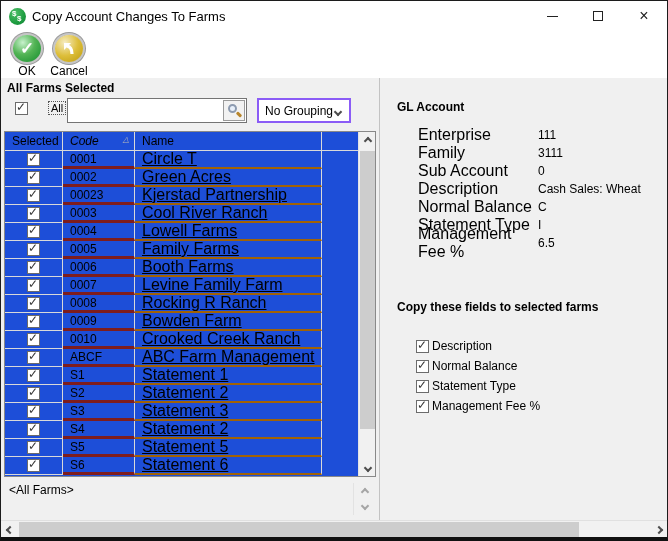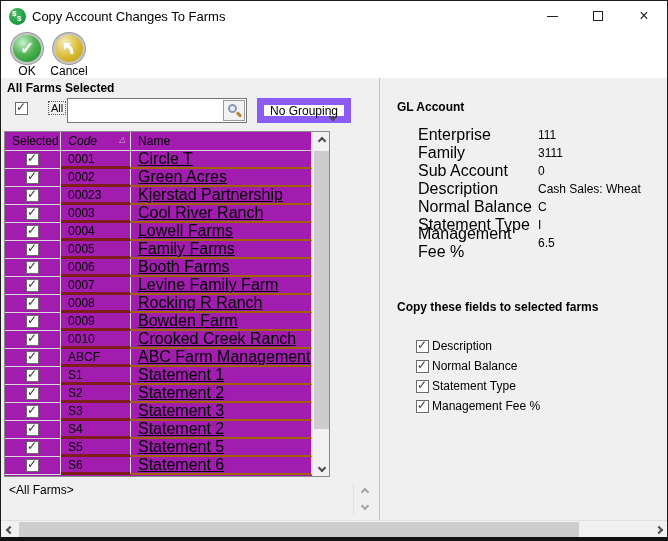--- a/index.html
+++ b/index.html
@@ -45,38 +45,38 @@
   
   .all-wrap { position:absolute; left:14px; top:23px; display:flex; align-items:center; }
   .focus-dotted { border:1px dotted #555; padding:0 2px; margin-left:20px; font-size:11px; }
   .search-box { position:absolute; left:66px; top:20px; width:180px; height:25px; background:#fff;
                 border:1px solid #747474; }
   .search-input { position:absolute; left:1px; top:1px; width:154px; height:21px; border:none; outline:none;
                   font-family:"Liberation Sans",sans-serif; font-size:12px; padding:0 4px; }
   .search-btn { position:absolute; right:1px; top:1px; width:22px; height:21px; background:#f2f2f2;
                 border:1px solid #9a9a9a; display:flex; align-items:center; justify-content:center; }
   .dropdown { position:absolute; left:256px; top:20px; width:94px; height:25px; background:#fff;
-              border:7px solid #8b5cf6; display:flex; align-items:center; padding-left:6px; }
+              border:2px solid #8b5cf6; display:flex; align-items:center; padding-left:6px; }
   .dropdown .chev-down { position:absolute; right:8px; top:9px; }
 
   
   .chev { display:inline-block; width:6px; height:6px; border-left:2px solid #4d4d4d; border-top:2px solid #4d4d4d; }
   .chev-down  { transform:rotate(225deg); }
   .chev-up    { transform:rotate(45deg); }
   .chev-left  { transform:rotate(-45deg); }
   .chev-right { transform:rotate(135deg); }
   .chev.gray { border-color:#a5a5a5; }
 
   
   .cb { display:inline-block; width:13px; height:13px; background:#fff; border:1px solid #6b6b6b; position:relative; flex:0 0 auto; }
   .cb .mark { position:absolute; left:0px; top:-3px; font-size:12px; color:#3a3a3a; display:none; }
   .cb.checked .mark { display:block; }
 
   
-  .grid { position:absolute; left:3px; top:53px; width:326px; height:346px; background:#a21caf; border:1px solid #898989; }
+  .grid { position:absolute; left:3px; top:53px; width:372px; height:346px; background:#1d4ed8; border:1px solid #898989; }
   .grid-inner { position:absolute; left:0; top:0; right:17px; bottom:0; overflow:hidden; }
   .grid-head { display:flex; height:19px; border-bottom:1px solid #d9d9d9; align-items:center; position:relative; }
   .gh-cell { font-size:12px; padding-left:7px; height:100%; display:flex; align-items:center; }
   .gh-sel  { width:58px; border-right:1px solid #d9d9d9; }
   .gh-code { width:72px; border-right:1px solid #d9d9d9; position:relative;font-style:italic; }
   .gh-name { width:187px; border-right:1px solid #d9d9d9; }
   .sort-glyph { position:absolute; right:5px; top:3px; font-size:8px; color:#b9b9b9; }
   .grid-row { display:flex; height:18px; align-items:stretch; }
   .gr-sel  { width:58px; border-right:1px solid #d9d9d9; border-bottom:1px solid #d9d9d9;
              display:flex; align-items:center; justify-content:center; }

